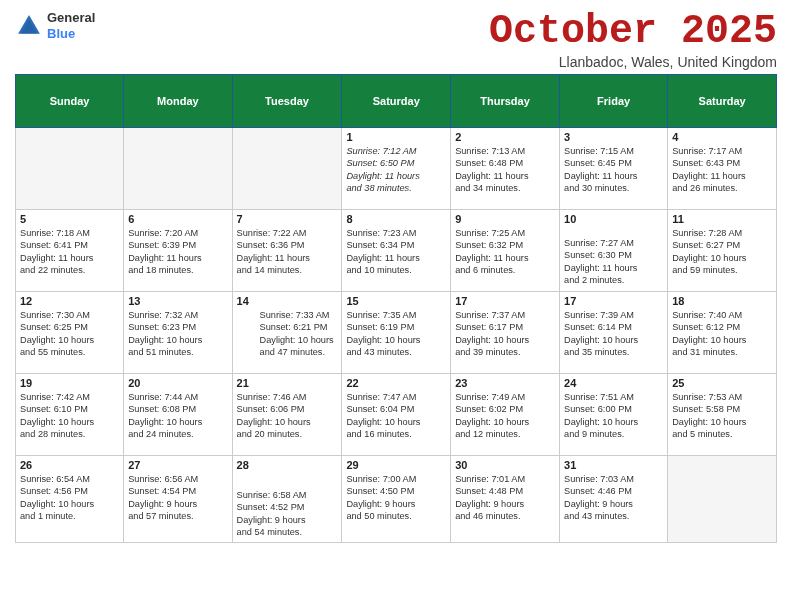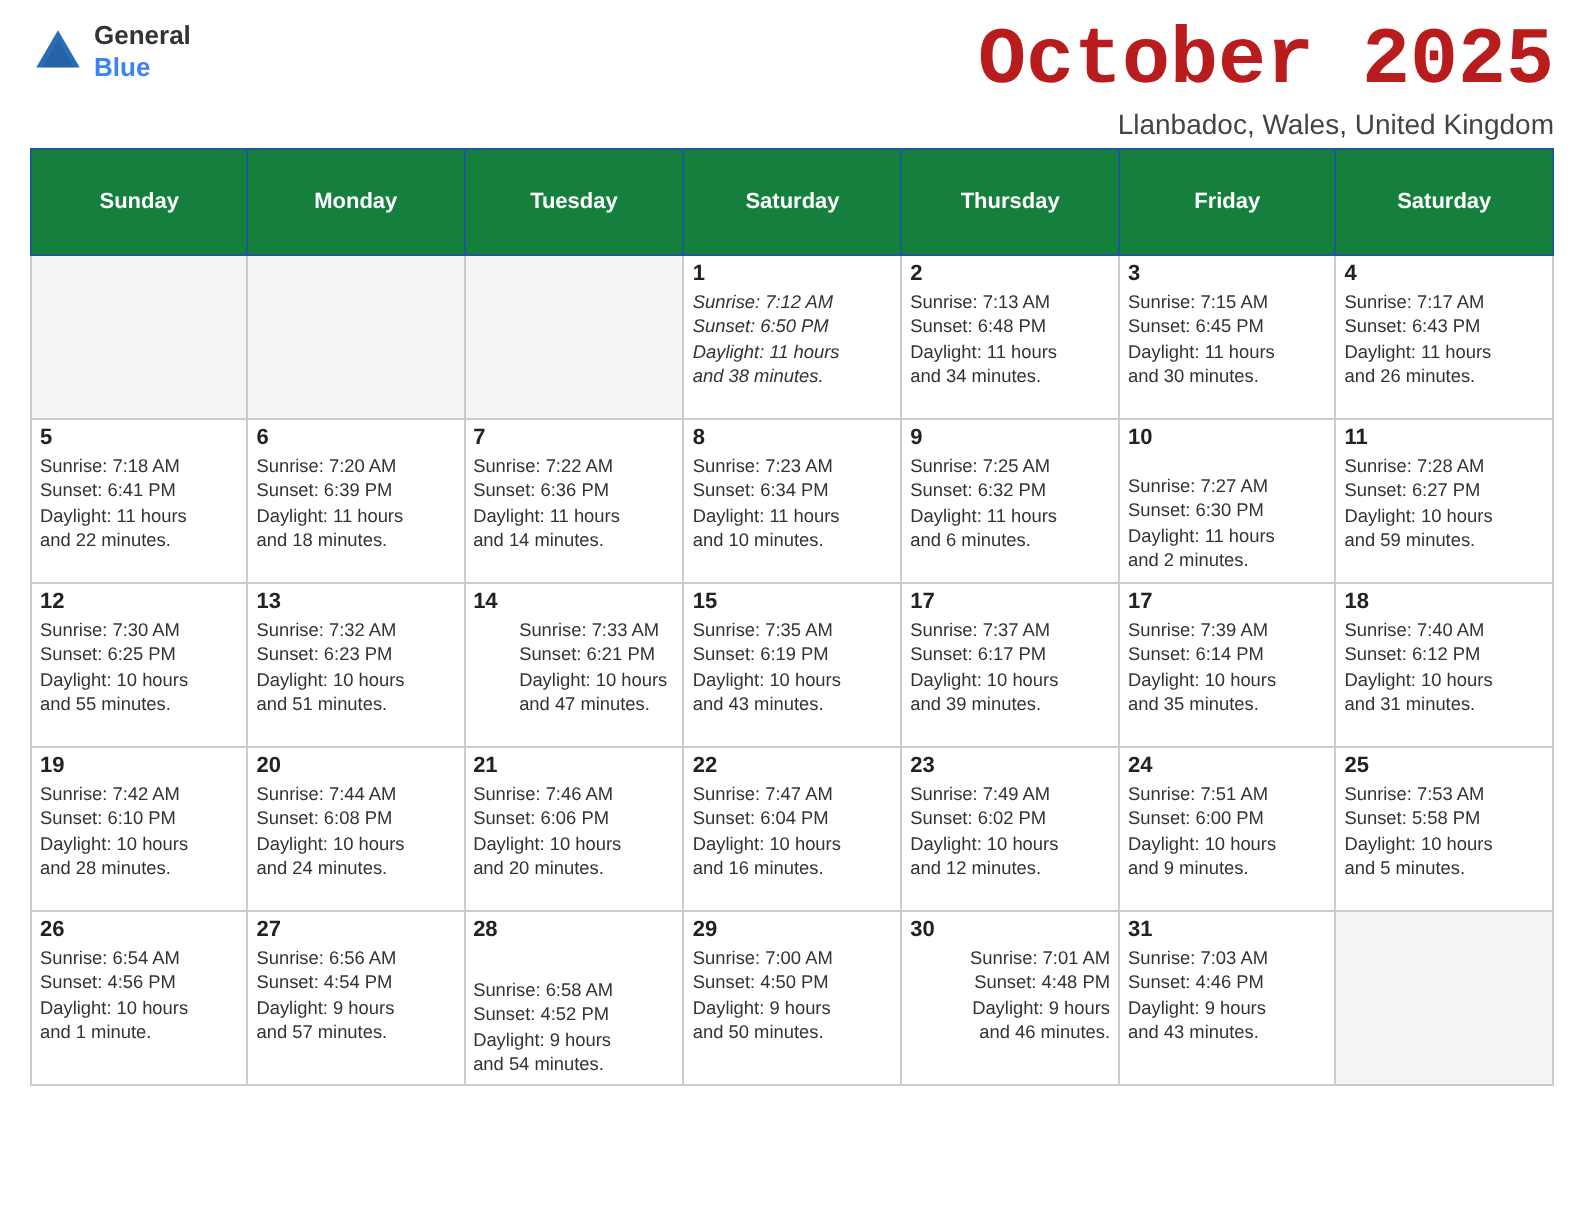--- a/index.html
+++ b/index.html
@@ -331,21 +331,21 @@
           </td>
           <td>
             <div class="day-num">29</div>
             <div class="day-info" style="white-space: pre-line;">Sunrise: 7:00 AM
 Sunset: 4:50 PM
 Daylight: 9 hours
 and 50 minutes.</div>
           </td>
           <td>
             <div class="day-num">30</div>
-            <div class="day-info" style="white-space: pre-line; text-align: right;">Sunrise: 7:01 AM
+            <div class="day-info" style="white-space: pre-line;">Sunrise: 7:01 AM
 Sunset: 4:48 PM
 Daylight: 9 hours
 and 46 minutes.</div>
           </td>
           <td>
             <div class="day-num">31</div>
             <div class="day-info" style="white-space: pre-line;">Sunrise: 7:03 AM
 Sunset: 4:46 PM
 Daylight: 9 hours
 and 43 minutes.</div>

